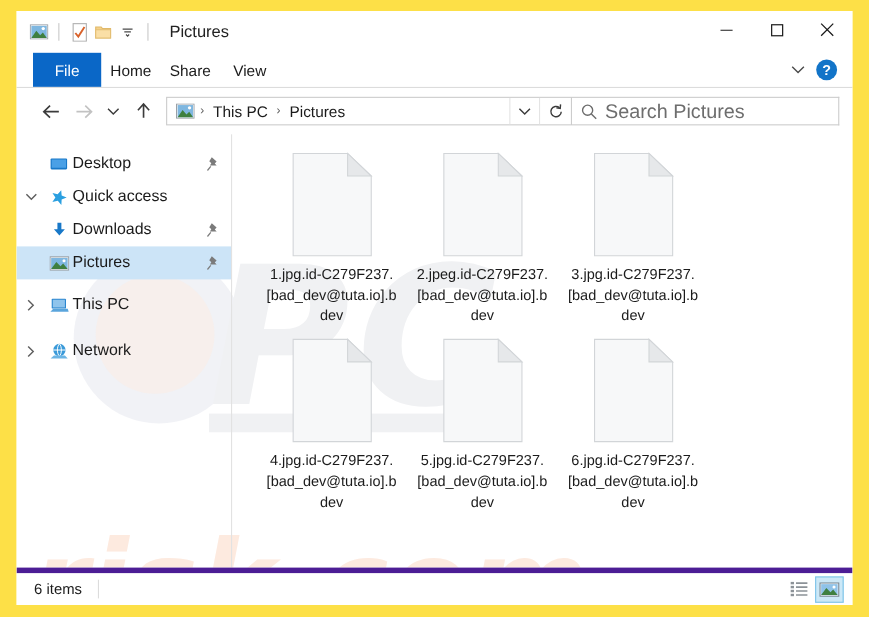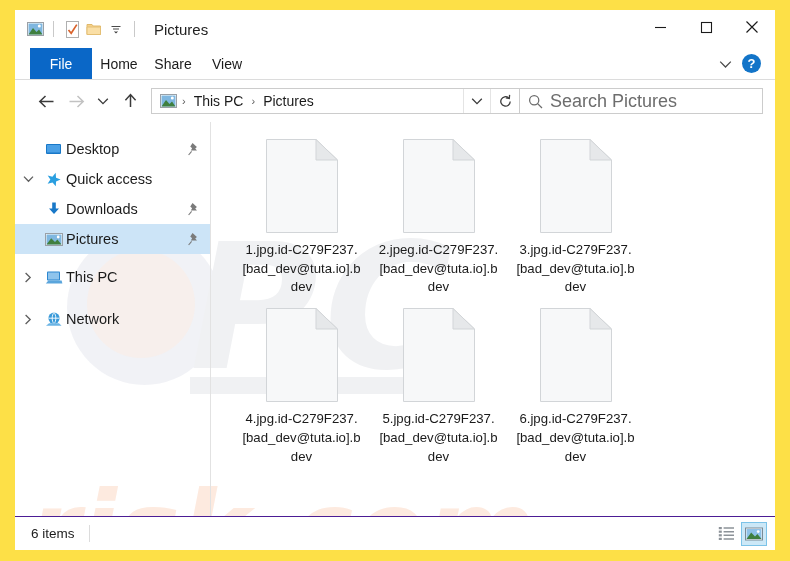--- a/index.html
+++ b/index.html
@@ -330,21 +330,21 @@
     text-align: center;
     line-height: 1.42;
     width: 123px;
     word-break: break-all;
   }
 
   
   .statusbar {
     height: 34px;
     flex: none;
-    border-top: 1px solid #4c1d95;
+    border-top: 5px solid #4c1d95;
     display: flex;
     align-items: center;
     background: #ffffff;
     padding: 0 8px 0 16px;
     box-sizing: border-box;
     position: relative;
     z-index: 5;
   }
   .status-text {
     font-size: 13.5px;

